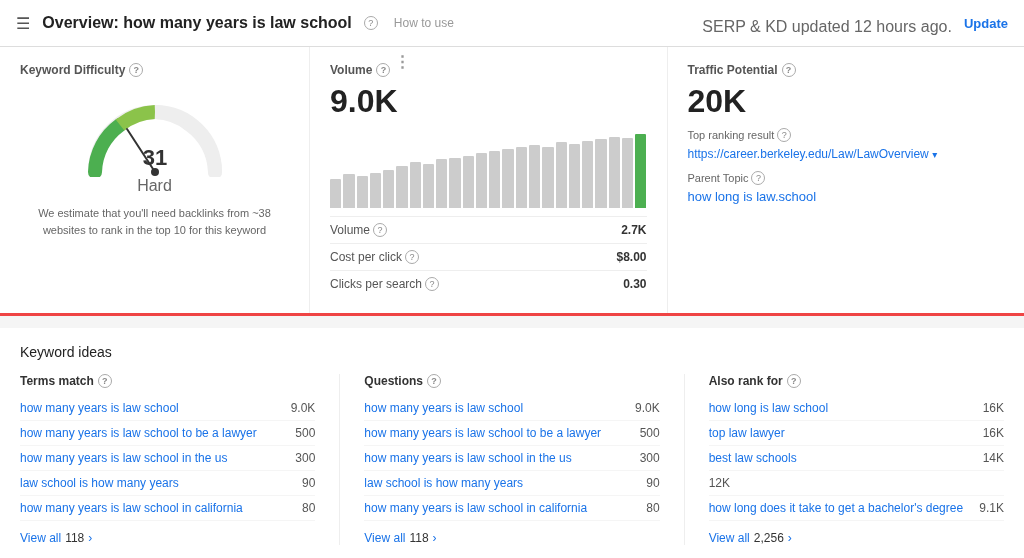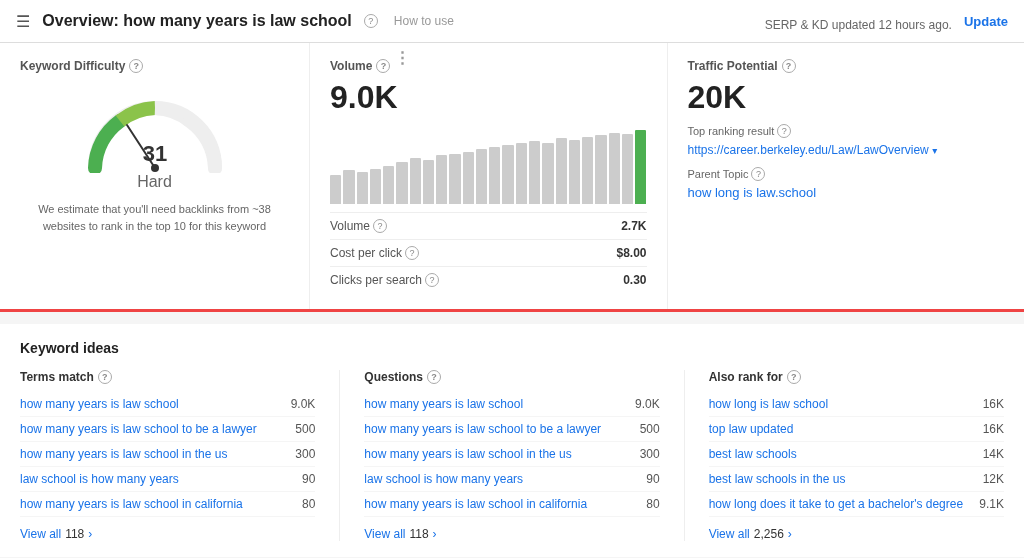--- a/index.html
+++ b/index.html
@@ -11,21 +11,21 @@
       align-items: center;
       background: #fff;
       border-bottom: 1px solid #ddd;
       padding: 10px 16px;
       gap: 12px;
     }
     .header-menu-icon { font-size: 16px; cursor: pointer; color: #555; }
     .header-title { font-size: 16px; font-weight: bold; color: #222; }
     .header-help { color: #999; font-size: 12px; cursor: pointer; margin-left: 4px; }
     .header-spacer { flex: 1; }
-    .header-update-text { font-size: 12px; color: #666; margin-top: 8px; }
+    .header-update-text { font-size: 16px; color: #666; margin-top: 8px; }
     .header-update-link { color: #1a73e8; font-weight: bold; cursor: pointer; text-decoration: none; }
 
     
     .cards-row {
       display: flex;
       gap: 0;
       background: #fff;
       border-bottom: 3px solid #ef4444;
       padding: 0;
     }
@@ -90,21 +90,21 @@
     .traffic-card .parent-topic-label { font-size: 11px; color: #666; margin-top: 10px; margin-bottom: 4px; display: flex; align-items: center; gap: 3px; }
     .traffic-card .parent-link { color: #1a73e8; font-size: 13px; cursor: pointer; text-decoration: none; font-weight: 500; }
     .traffic-card .volume-label { font-size: 11px; color: #888; margin-top: 2px; }
 
     
     .keyword-ideas {
       background: #fff;
       margin-top: 12px;
       padding: 16px 20px;
     }
-    .ki-title { font-size: 14px; font-weight: bold; color: #222; margin-bottom: 14px; }
+    .ki-title { font-size: 14px; font-weight: normal; color: #222; margin-bottom: 14px; }
     .ki-columns { display: flex; gap: 0; }
     .ki-col { flex: 1; padding-right: 24px; border-right: 1px solid #eee; margin-right: 24px; }
     .ki-col:last-child { border-right: none; margin-right: 0; padding-right: 0; }
     .ki-col-title { font-size: 12px; font-weight: 600; color: #333; margin-bottom: 8px; display: flex; align-items: center; gap: 4px; }
     .ki-row {
       display: flex;
       justify-content: space-between;
       padding: 5px 0;
       border-bottom: 1px solid #f5f5f5;
     }
@@ -331,29 +331,28 @@
       <div class="ki-col-title">
         <span>Also rank for</span>
         <span class="help-circle">?</span>
       </div>
       <div id="also-rank-rows">
           <div class="ki-row">
             <a class="ki-link">how long is law school</a>
             <span class="ki-value">16K</span>
           </div>
           <div class="ki-row">
-            <a class="ki-link">top law updated</a>
+            <a class="ki-link">top law lawyer</a>
             <span class="ki-value">16K</span>
           </div>
           <div class="ki-row">
             <a class="ki-link">best law schools</a>
             <span class="ki-value">14K</span>
           </div>
           <div class="ki-row">
-            <a class="ki-link">best law schools in the us</a>
             <span class="ki-value">12K</span>
           </div>
           <div class="ki-row">
             <a class="ki-link">how long does it take to get a bachelor's degree</a>
             <span class="ki-value">9.1K</span>
           </div>
         </div>
       <div class="ki-view-all">
         <span>View all</span>
         <span class="count">2,256</span>

